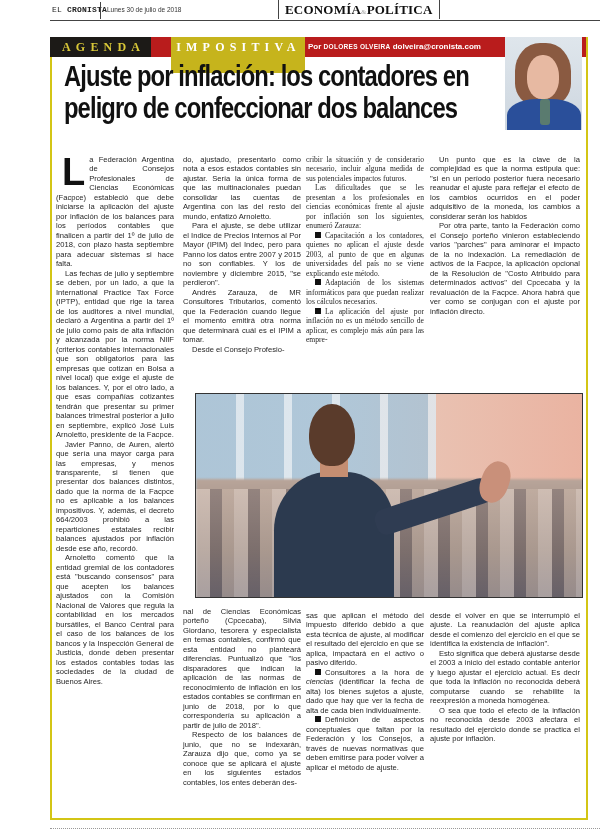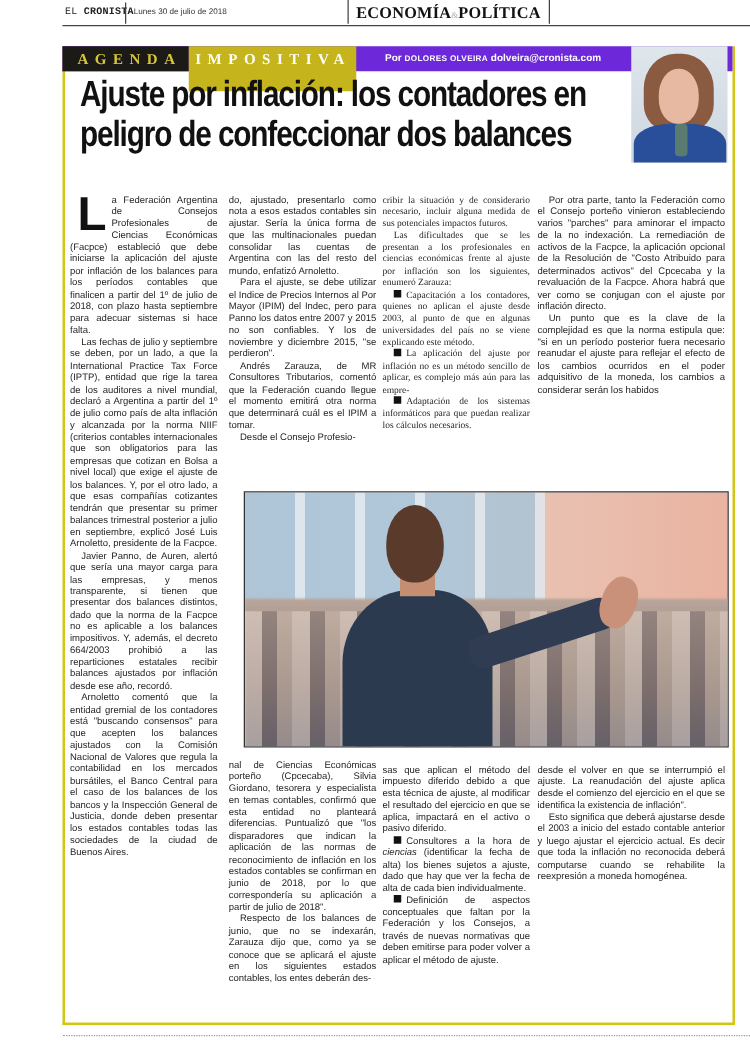--- a/index.html
+++ b/index.html
@@ -6,24 +6,24 @@
   body { width:600px; height:834px; position:relative; overflow:hidden; font-family:"Liberation Sans", sans-serif; color:#1a1a1a; }
   .masthead { position:absolute; left:50px; top:0; width:550px; height:20px; border-bottom:1px solid #444; }
   .mast-logo { position:absolute; left:2px; top:5px; font-family:Liberation Mono, monospace; font-size:8px; letter-spacing:0.2px; color:#222; }
   .mast-logo b { font-weight:bold; }
   .mast-sep { position:absolute; left:50px; top:2px; width:1px; height:17px; background:#444; }
   .mast-date { position:absolute; left:57px; top:6px; font-size:6.5px; color:#333; }
   .mast-section { position:absolute; left:228px; top:0; height:19px; padding:0 6px; border-left:1px solid #444; border-right:1px solid #444; font-family:"Liberation Serif", serif; font-weight:bold; font-size:13px; line-height:19px; color:#111; letter-spacing:0.2px;text-align:center; }
   .mast-section .amp { font-size:7px; color:#a9a9a9; font-weight:normal; }
 
   .box { position:absolute; left:50px; top:37px; width:538px; height:783px; border:2px solid #d3c515; box-sizing:border-box; border-top:none; }
-  .agenda-bar { position:absolute; left:50px; top:37px; width:536px; height:20px; background:#6d28d9; }
+  .agenda-bar { position:absolute; left:50px; top:37px; width:536px; height:20px; background:#b91c1c; }
   .agenda-left { position:absolute; left:0; top:0; height:20px; width:193px; display:flex; }
   .agenda-word1 { height:20px; padding:0 6px 0 12px; background:#1c1a17; color:#d8c738; font-family:"Liberation Serif", serif; font-weight:bold; font-size:12px; line-height:20px; letter-spacing:5.2px; }
-  .agenda-word2 { height:36px; padding:0 4px 0 5px; background:#c6b41c; color:#ffffff; font-family:"Liberation Serif", serif; font-weight:bold; font-size:12px; line-height:20px; letter-spacing:5.2px; }
+  .agenda-word2 { height:36px; padding:0 4px 0 5px; background:#c6b41c; color:#ffffff; font-family:"Liberation Serif", serif; font-weight:bold; font-size:12px; line-height:20px; letter-spacing:5.2px;margin-left:20px; }
   .byline { position:absolute; left:258px; top:5px; color:#ffffff; font-size:8px; font-weight:bold; }
   .byline .sc { font-size:6.5px; letter-spacing:0.3px; }
   .author-photo { position:absolute; left:505px; top:37px; width:77px; height:93px; background:linear-gradient(180deg,#dfe6ec 0%,#cdd6df 100%); overflow:hidden; }
   .photo-hair { position:absolute; left:10px; top:6px; width:56px; height:62px; border-radius:45% 45% 35% 35%; background:#8a5a41; }
   .photo-face { position:absolute; left:22px; top:18px; width:32px; height:44px; border-radius:48% 48% 45% 45%; background:#e7b9a2; }
   .photo-body { position:absolute; left:2px; top:62px; width:74px; height:40px; border-radius:40% 40% 0 0; background:#2a4f9a; }
   .photo-collar { position:absolute; left:35px; top:62px; width:10px; height:26px; background:#5a7b6f; border-radius:3px; }
 
   .headline { position:absolute; left:64px; top:60px; width:440px; font-family:"Liberation Sans", sans-serif; font-weight:bold; font-size:29px; line-height:32px; letter-spacing:-1.1px; color:#111; transform:scaleX(0.82); transform-origin:left top; white-space:nowrap; }
 
@@ -100,27 +100,27 @@
   <p class="noind">do, ajustado, presentarlo como nota a esos estados contables sin ajustar. Sería la única forma de que las multinacionales puedan consolidar las cuentas de Argentina con las del resto del mundo, enfatizó Arnoletto.</p>
   <p>Para el ajuste, se debe utilizar el Indice de Precios Internos al Por Mayor (IPIM) del Indec, pero para Panno los datos entre 2007 y 2015 no son confiables. Y los de noviembre y diciembre 2015, "se perdieron".</p>
   <p>Andrés Zarauza, de MR Consultores Tributarios, comentó que la Federación cuando llegue el momento emitirá otra norma que determinará cuál es el IPIM a tomar.</p>
   <p>Desde el Consejo Profesio-</p>
 </div>
 
 <div class="col col3">
   <p class="noind">cribir la situación y de considerario necesario, incluir alguna medida de sus potenciales impactos futuros.</p>
   <p>Las dificultades que se les presentan a los profesionales en ciencias económicas frente al ajuste por inflación son los siguientes, enumeró Zarauza:</p>
   <p><span class="bullet"></span><span>Capacitación a los contadores, quienes no aplican el ajuste desde 2003, al punto de que en algunas universidades del país no se viene explicando este método.</span></p>
+  <p><span class="bullet"></span><span>Adaptación de los sistemas informáticos para que puedan realizar los cálculos necesarios.</span></p>
   <p><span class="bullet"></span><span>La aplicación del ajuste por inflación no es un método sencillo de aplicar, es complejo más aún para las empre-</span></p>
-  <p><span class="bullet"></span><span>Adaptación de los sistemas informáticos para que puedan realizar los cálculos necesarios.</span></p>
 </div>
 
 <div class="col col4">
+  <p>Un punto que es la clave de la complejidad es que la norma estipula que: "si en un período posterior fuera necesario reanudar el ajuste para reflejar el efecto de los cambios ocurridos en el poder adquisitivo de la moneda, los cambios a considerar serán los habidos</p>
   <p>Por otra parte, tanto la Federación como el Consejo porteño vinieron estableciendo varios "parches" para aminorar el impacto de la no indexación. La remediación de activos de la Facpce, la aplicación opcional de la Resolución de "Costo Atribuido para determinados activos" del Cpcecaba y la revaluación de la Facpce. Ahora habrá que ver como se conjugan con el ajuste por inflación directo.</p>
-  <p>Un punto que es la clave de la complejidad es que la norma estipula que: "si en un período posterior fuera necesario reanudar el ajuste para reflejar el efecto de los cambios ocurridos en el poder adquisitivo de la moneda, los cambios a considerar serán los habidos</p>
 </div>
 
 <div class="photo">
   <div class="ph-windows"></div>
   <div class="ph-crowd"></div>
   <div class="ph-crowd2"></div>
   <div class="ph-suit"></div>
   <div class="ph-arm"></div>
   <div class="ph-hand"></div>
   <div class="ph-neck"></div>
@@ -134,15 +134,16 @@
 
 <div class="col col3b">
   <p class="noind">sas que aplican el método del impuesto diferido debido a que esta técnica de ajuste, al modificar el resultado del ejercicio en que se aplica, impactará en el activo o pasivo diferido.</p>
   <p><span class="bullet"></span><span>Consultores a la hora de</span> <em>ciencias</em> <span>(identificar la fecha de alta) los bienes sujetos a ajuste, dado que hay que ver la fecha de alta de cada bien individualmente.</span></p>
   <p><span class="bullet"></span><span>Definición de aspectos conceptuales que faltan por la Federación y los Consejos, a través de nuevas normativas que deben emitirse para poder volver a aplicar el método de ajuste.</span></p>
 </div>
 
 <div class="col col4b">
   <p class="noind">desde el volver en que se interrumpió el ajuste. La reanudación del ajuste aplica desde el comienzo del ejercicio en el que se identifica la existencia de inflación".</p>
   <p>Esto significa que deberá ajustarse desde el 2003 a inicio del estado contable anterior y luego ajustar el ejercicio actual. Es decir que toda la inflación no reconocida deberá computarse cuando se rehabilite la reexpresión a moneda homogénea.</p>
+  <p>O sea que todo el efecto de la inflación no reconocida desde 2003 afectara el resultado del ejercicio donde se practica el ajuste por inflación.</p>
 </div>
 
 <div class="dotline"></div>
 
 </body></html>

